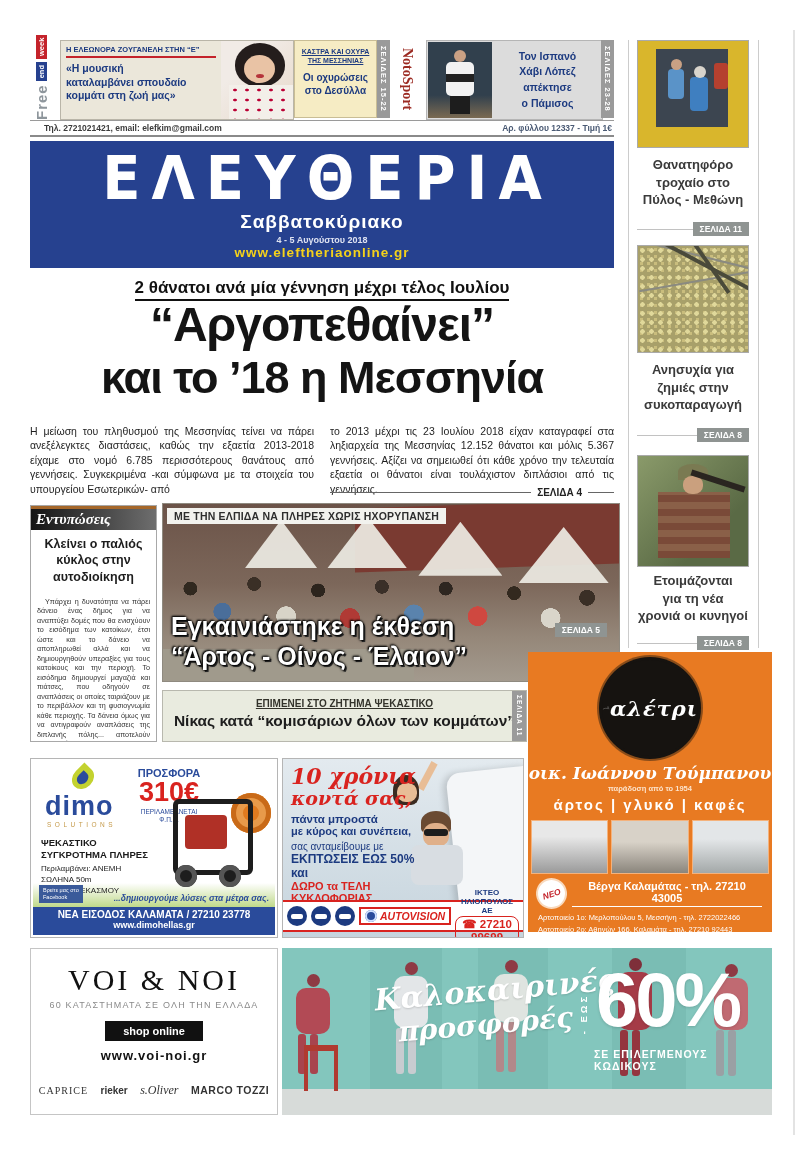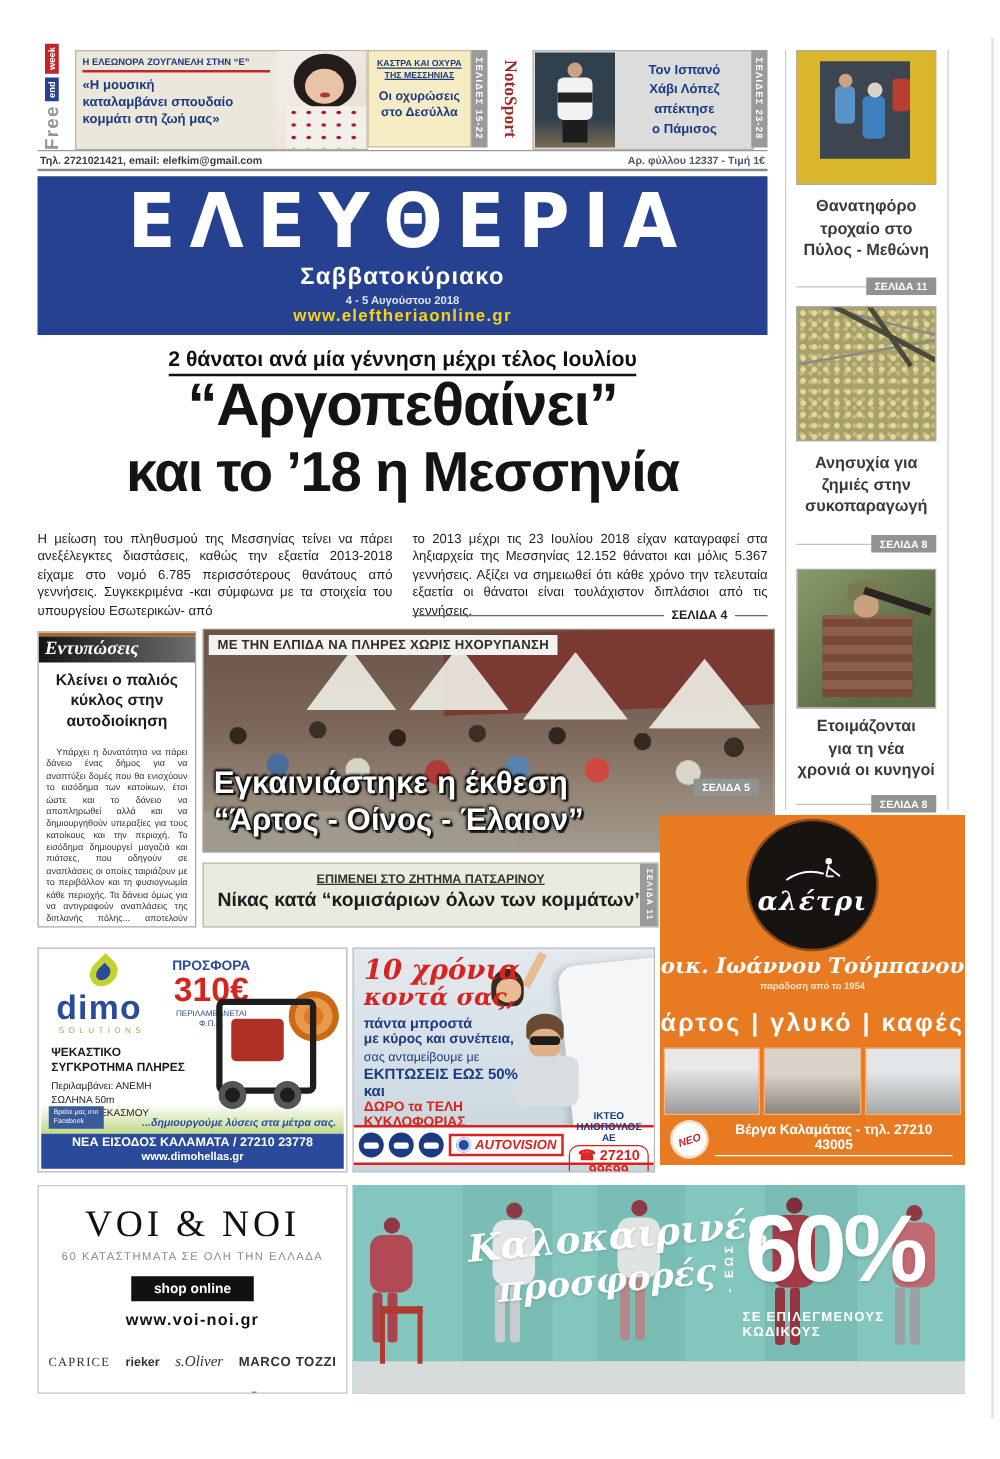--- a/index.html
+++ b/index.html
@@ -42,21 +42,21 @@
   .lopez-head{position:absolute;left:26px;top:8px;width:12px;height:12px;border-radius:50%;background:#caa184;}
   .lopez-jacket{position:absolute;left:18px;top:20px;width:28px;height:34px;border-radius:5px;background:#f2f2f2;}
   .lopez-band{position:absolute;left:18px;top:32px;width:28px;height:8px;background:#222;}
   .lopez-legs{position:absolute;left:22px;top:54px;width:20px;height:18px;background:#1d1d1d;}
   .b3-text{flex:1;display:flex;align-items:center;justify-content:center;text-align:center;
            font-size:10.5px;font-weight:bold;color:#1c3a80;line-height:1.5;}
   .strip2{left:601px;top:40px;width:13px;height:78px;}
   
   .infoline{left:30px;top:120px;width:584px;height:17px;border-top:1px solid #9a9a9a;border-bottom:2px solid #8a8a8a;
             display:flex;justify-content:space-between;align-items:center;font-size:8.5px;font-weight:bold;padding:0 2px;box-sizing:border-box;}
-  .info-contact{color:#3c3c3c;}
+  .info-contact{color:#3c3c3c;margin-left:12px;}
   .info-issue{color:#4a5a74;}
   .masthead{left:30px;top:141px;width:584px;height:127px;background:#26418f;display:flex;flex-direction:column;
             align-items:center;justify-content:center;text-align:center;}
   .mh-title{font-family:"DejaVu Sans",sans-serif;font-size:56px;font-weight:bold;color:#fff;letter-spacing:11px;
             line-height:1;padding-left:11px;transform:scaleY(1.08);}
   .mh-edition{font-size:19px;font-weight:bold;color:#fff;margin-top:5px;letter-spacing:1px;}
   .mh-date{font-size:9px;font-weight:bold;color:#dfe3f2;margin-top:2px;}
   .mh-site{font-size:13.5px;font-weight:bold;color:#f5d21a;letter-spacing:1px;}
   
   .lead-kicker{left:30px;top:278px;width:584px;text-align:center;}
@@ -128,25 +128,25 @@
   .hu-face{position:absolute;left:45px;top:20px;width:20px;height:18px;border-radius:45%;background:#caa07e;}
   .hu-shirt{position:absolute;left:20px;top:36px;width:72px;height:66px;
      background:repeating-linear-gradient(0deg,#7a4a38 0 7px,#8a6048 7px 14px),
                 repeating-linear-gradient(90deg,rgba(0,0,0,.25) 0 7px,transparent 7px 14px);
      background-blend-mode:normal;}
   .hu-gun{position:absolute;left:52px;top:22px;width:56px;height:6px;background:#2a2520;transform:rotate(18deg);}
   
   .aletri{left:528px;top:652px;width:244px;height:280px;background:#e87a22;text-align:center;overflow:hidden;}
   .al-badge{width:96px;height:96px;margin:8px auto 0;border-radius:50%;background:#161310;
             box-shadow:0 0 0 3px #161310,0 0 0 5px rgba(22,19,16,.45);
-            display:flex;flex-direction:column;align-items:center;justify-content:center;}
+            display:flex;flex-direction:row;align-items:center;justify-content:center;}
   .al-logo{color:#fff;font-family:"DejaVu Serif",serif;font-style:italic;font-weight:bold;font-size:21px;letter-spacing:1px;}
   .al-owner{color:#fff;font-family:"DejaVu Serif",serif;font-style:italic;font-weight:bold;font-size:17px;margin-top:7px;}
   .al-since{color:#fde3cb;font-size:7.5px;font-weight:bold;margin-top:1px;}
-  .al-prod{color:#fff;font-size:20px;letter-spacing:2px;margin-top:15px;font-weight:bold;}
+  .al-prod{color:#fff;font-size:15px;letter-spacing:2px;margin-top:3px;font-weight:bold;}
   .al-photos{display:flex;gap:3px;margin:7px 3px 0;}
   .al-photos div{flex:1;height:52px;border:1px solid #f4b27c;}
   .al-shop1{background:linear-gradient(180deg,#e8e8e8 30%,#9a9a9a);}
   .al-shop2{background:linear-gradient(180deg,#d8d2c8 40%,#8a857c);}
   .al-shop3{background:linear-gradient(180deg,#e3e6e8 35%,#a3a8a8);}
   .al-verga{display:flex;align-items:center;gap:7px;margin:6px 10px 0;}
   .al-neo{width:27px;height:27px;border-radius:50%;background:#fff;color:#c4232b;font-size:8.5px;font-weight:bold;
           font-style:italic;display:flex;align-items:center;justify-content:center;transform:rotate(-18deg);
           box-shadow:0 0 0 2px #f8d9bd;flex:none;}
   .al-vtext{color:#fff;font-size:11px;font-weight:bold;border-bottom:1px solid #fff;padding-bottom:2px;}
@@ -341,21 +341,21 @@
     <div class="expo-floor"></div>
     <div class="expo-cap">ΜΕ ΤΗΝ ΕΛΠΙΔΑ ΝΑ ΠΛΗΡΕΣ ΧΩΡΙΣ ΗΧΟΡΥΠΑΝΣΗ</div>
     <div class="expo-title">
       <div>Εγκαινιάστηκε η έκθεση</div>
       <div>“Άρτος - Οίνος - Έλαιον”</div>
     </div>
     <span class="badge expo-badge">ΣΕΛΙΔΑ 5</span>
   </div>
 
   <div class="abs nikas">
-    <div class="nk-kicker">ΕΠΙΜΕΝΕΙ ΣΤΟ ΖΗΤΗΜΑ ΠΑΤΣΑΡΙΝΟΥ</div>
+    <div class="nk-kicker">ΕΠΙΜΕΝΕΙ ΣΤΟ ΖΗΤΗΜΑ ΨΕΚΑΣΤΙΚΟ</div>
     <div class="nk-title">Νίκας κατά “κομισάριων όλων των κομμάτων”</div>
     <div class="vstrip nk-vbadge">ΣΕΛΙΔΑ 11</div>
   </div>
 
   <div class="abs sb-photo ambul" style="top:40px;height:108px;">
     <div class="amb-int"></div>
       <div class="amb-p1"></div>
       <div class="amb-h1"></div>
     <div class="amb-p2"></div>
       <div class="amb-h2"></div>

